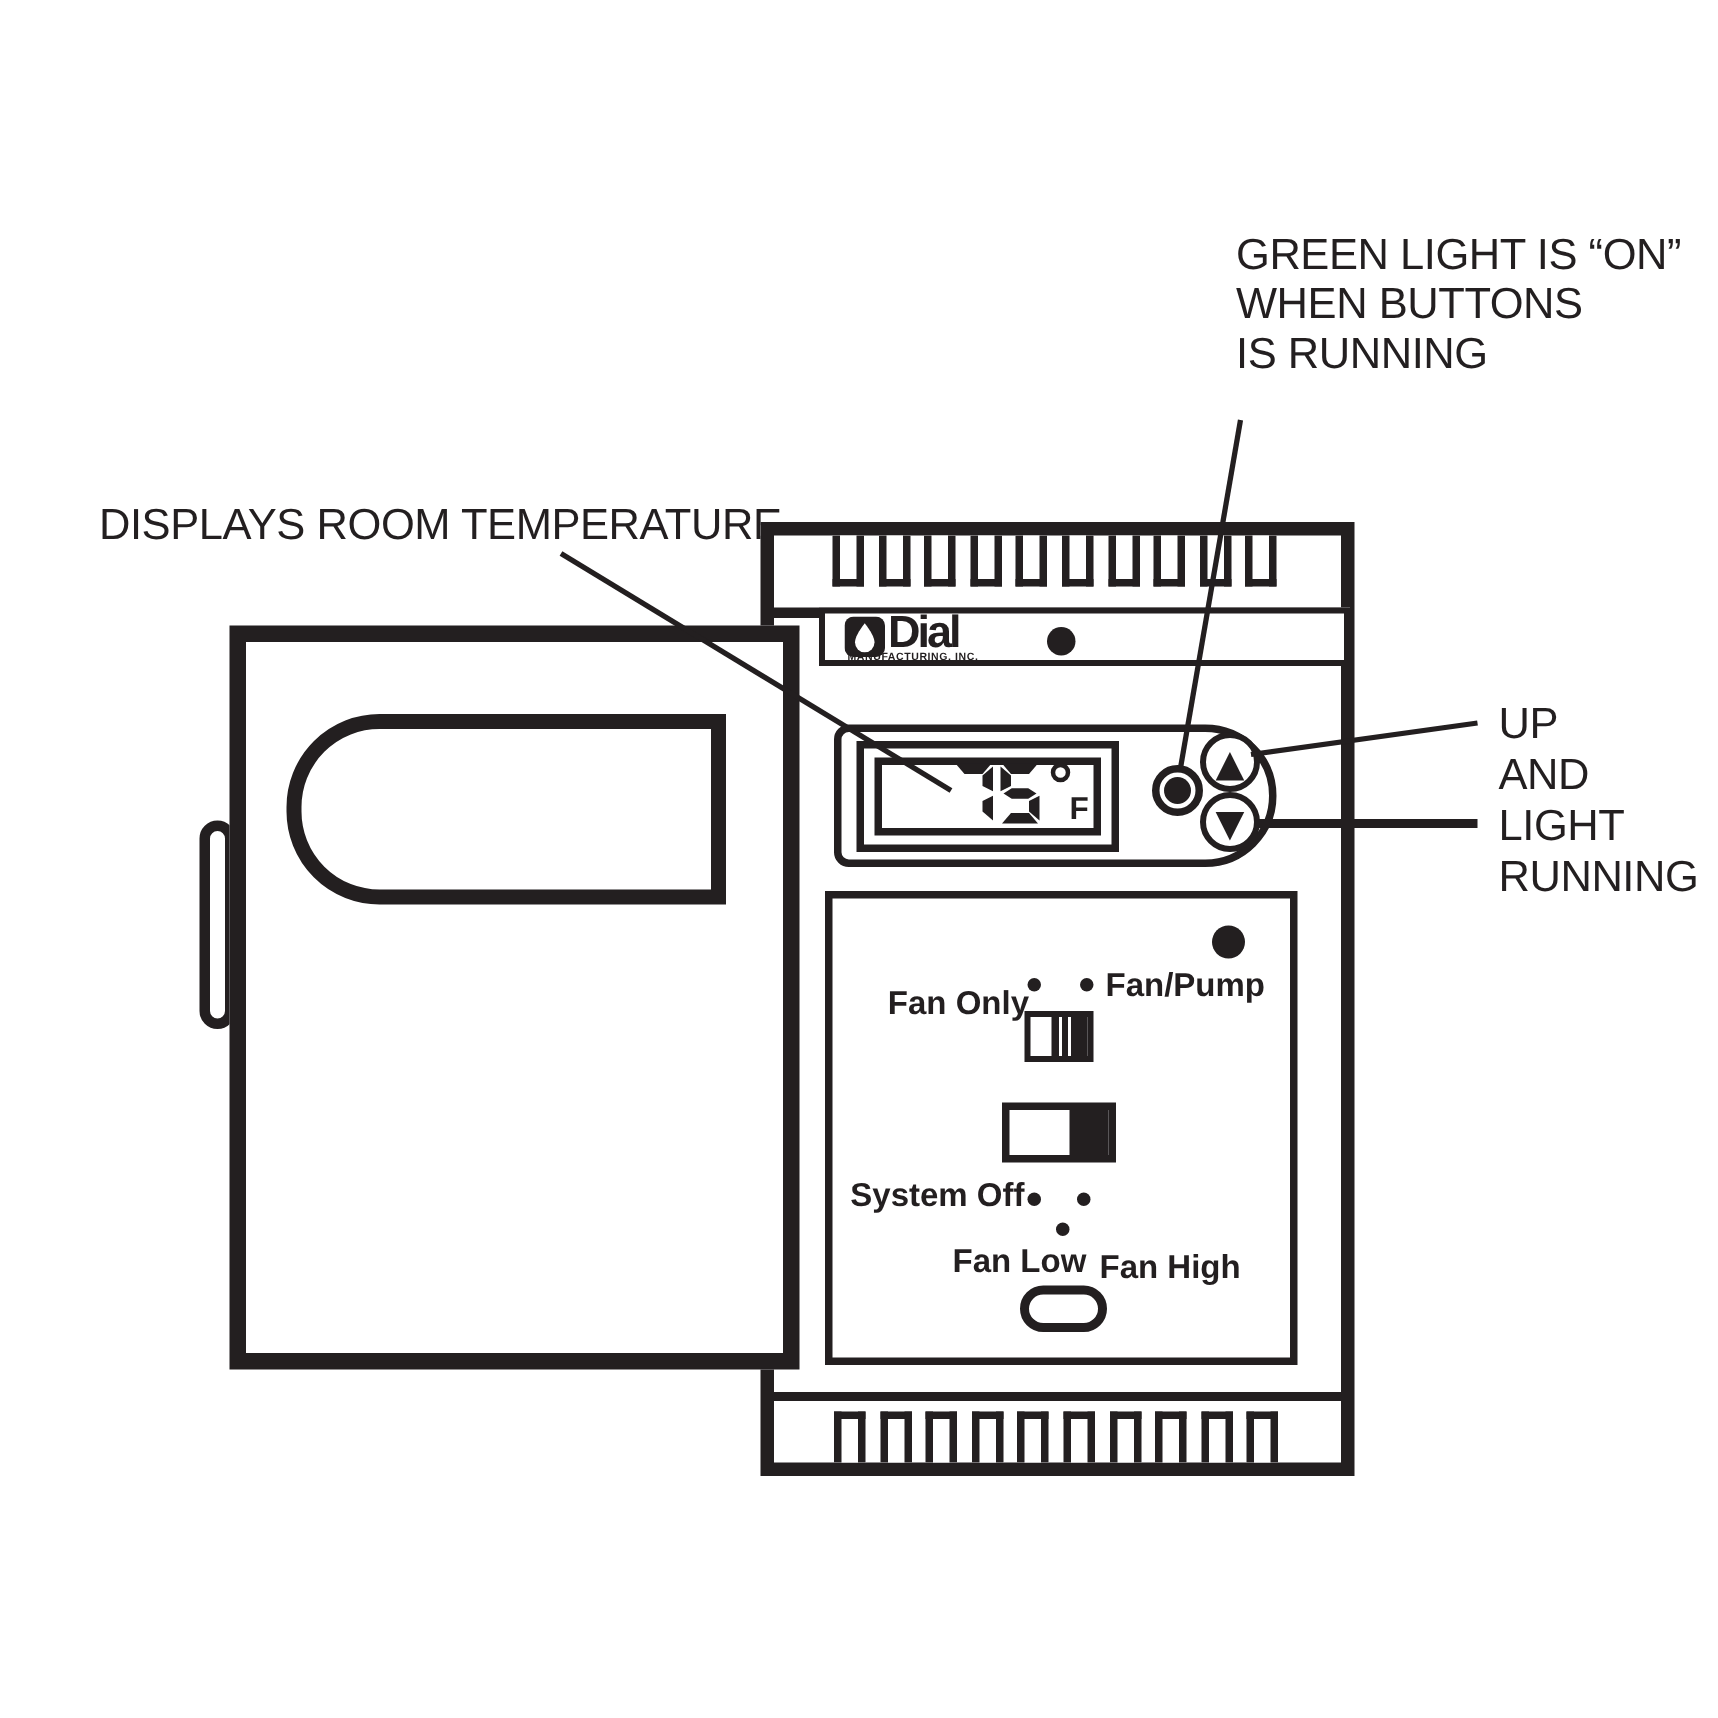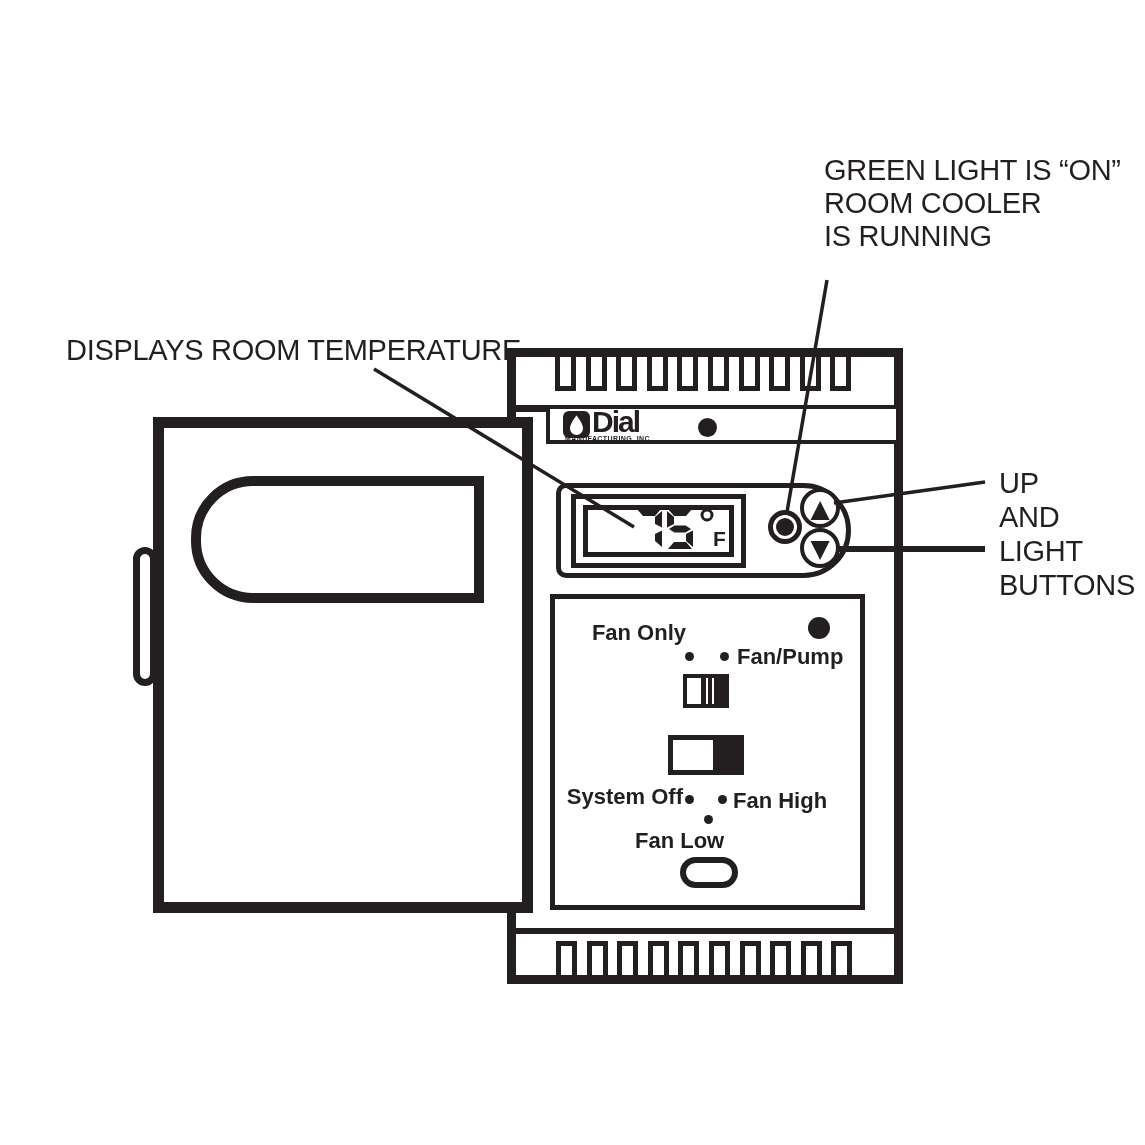--- a/index.html
+++ b/index.html
@@ -41,24 +41,24 @@
   .rbtn{width:40px;height:40px;border:4px solid var(--ink);border-radius:50%;background:var(--paper);
         display:flex;align-items:center;justify-content:center;}
   #btnUp{left:800px;top:488px;}
   #btnDn{left:800px;top:528px;}
   .rbtn .glyph{font-size:25px;line-height:1;font-family:"DejaVu Sans", sans-serif;}
   
   #cpanel{left:550px;top:594px;width:315px;height:316px;border:5px solid var(--ink);background:var(--paper);}
   .lbl{font-size:22px;font-weight:bold;white-space:nowrap;}
   #resetLbl{left:600px;top:615px;width:200px;text-align:right;font-size:23px;}
   #resetBtn{left:808px;top:617px;width:22px;height:22px;border-radius:50%;background:var(--ink);}
-  #r1L{left:540px;top:620px;width:146px;text-align:right;}
+  #r1L{left:540px;top:656px;width:146px;text-align:right;}
   #r1R{left:737px;top:644px;}
   #r2L{left:523px;top:784px;width:160px;text-align:right;}
-  #r2R{left:733px;top:788px;}
+  #r2R{left:733px;top:832px;}
   .pdot{width:9px;height:9px;border-radius:50%;background:var(--ink);}
   #d11{left:685px;top:652px;} #d12{left:720px;top:652px;}
   #d21{left:685px;top:795px;} #d22{left:718px;top:795px;}
   #d3{left:704px;top:815px;}
   #sw1{left:683px;top:674px;width:46px;height:34px;border:4px solid var(--ink);background:var(--paper);}
   #sw1 .knob{position:absolute;right:0;top:0;width:24px;height:100%;background:var(--ink);}
   #sw1 .ridge{position:absolute;top:0;width:2px;height:100%;background:var(--paper);}
   #sw2{left:668px;top:735px;width:76px;height:40px;border:5px solid var(--ink);background:var(--paper);}
   #sw2 .knob{position:absolute;right:0;top:0;width:26px;height:100%;background:var(--ink);}
   #fanLowLbl{left:635px;top:828px;width:150px;}
@@ -72,29 +72,29 @@
 </style>
 </head>
 <body>
 
 <div id="canvas">
 
   <div id="t1" class="abs note">DISPLAYS ROOM TEMPERATURE</div>
 
   <div id="t2" class="abs note">
     <div>GREEN LIGHT IS “ON”</div>
-    <div>ROOM COOLER</div>
+    <div>WHEN BUTTONS</div>
     <div>IS RUNNING</div>
   </div>
 
   <div id="t3" class="abs note">
     <div>UP</div>
     <div>AND</div>
     <div>LIGHT</div>
-    <div>BUTTONS</div>
+    <div>RUNNING</div>
   </div>
 
   <div id="dev" class="abs"></div>
   <div id="vtop" class="abs">
       <div class="tooth" style="left: 0px;"></div>
       <div class="tooth" style="left: 30.6px;"></div>
       <div class="tooth" style="left: 61.2px;"></div>
       <div class="tooth" style="left: 91.8px;"></div>
       <div class="tooth" style="left: 122.4px;"></div>
       <div class="tooth" style="left: 153px;"></div>

